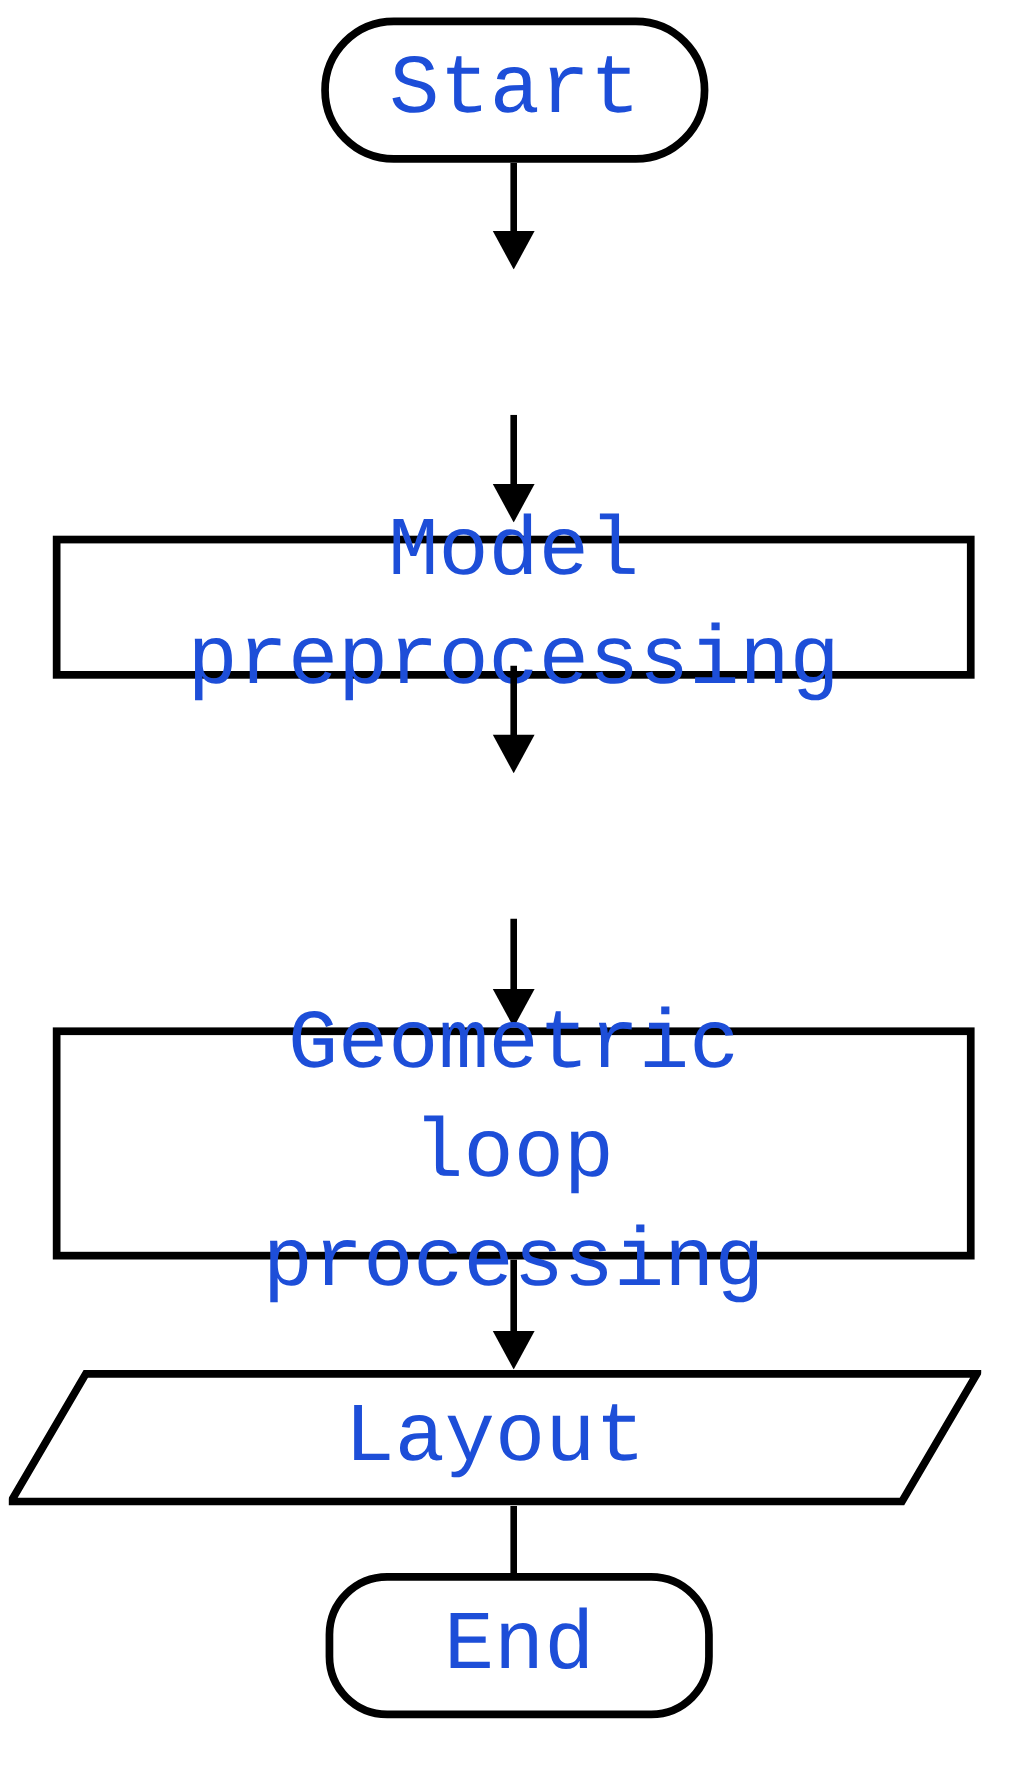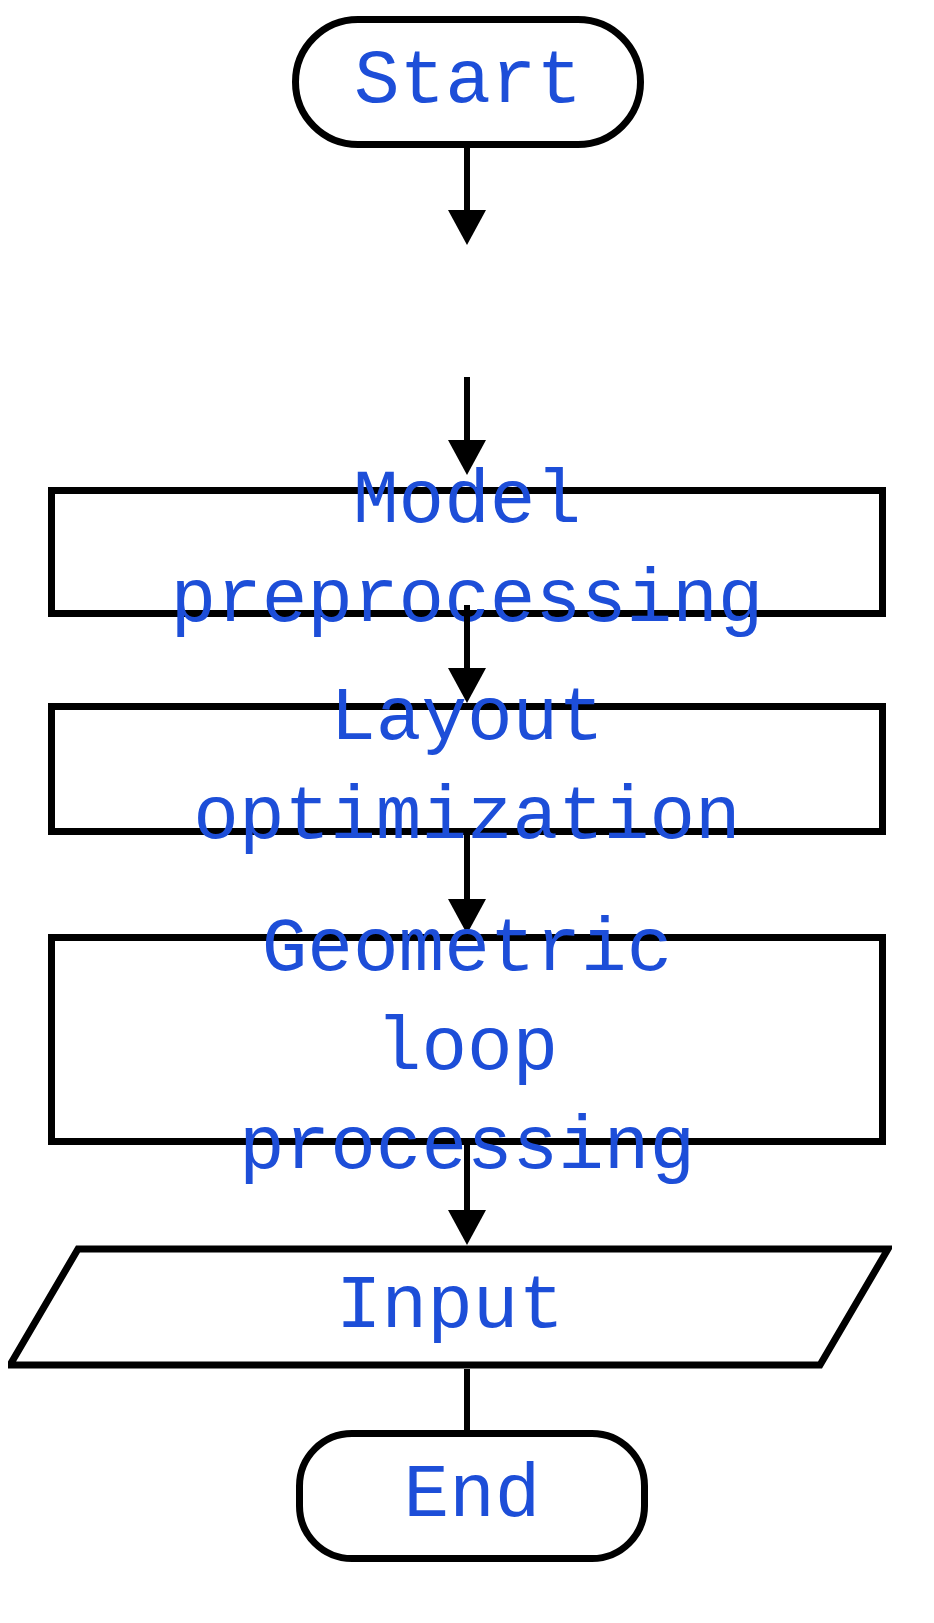--- a/index.html
+++ b/index.html
@@ -93,43 +93,40 @@
 
   <div class="node process" style="left:48px; top:475px; width:838px; height:130px;margin-top:12px;">
     <span>Model preprocessing</span>
   </div>
 
   <svg class="arrow" style="left:447px; top:605px;" width="40" height="98" viewBox="0 0 40 98">
     <line x1="20" y1="0" x2="20" y2="65"></line>
     <polygon points="1,63 39,63 20,98"></polygon>
   </svg>
 
-  <div class="node process" style="left:48px; top:703px; width:838px; height:132px;">
-    <span>Layout optimization</span>
-  </div>
 
   <svg class="arrow" style="left:447px; top:835px;" width="40" height="99" viewBox="0 0 40 99">
     <line x1="20" y1="0" x2="20" y2="66"></line>
     <polygon points="1,64 39,64 20,99"></polygon>
   </svg>
 
   <div class="node process" style="left:48px; top:934px; width:838px; height:211px;">
     <span class="wrap-label">Geometric loop processing</span>
   </div>
 
   <svg class="arrow" style="left:447px; top:1145px;" width="40" height="100" viewBox="0 0 40 100">
     <line x1="20" y1="0" x2="20" y2="67"></line>
     <polygon points="1,65 39,65 20,100"></polygon>
   </svg>
 
   <div class="node io" style="left:8px; top:1245px; width:884px; height:124px;">
     <svg class="io-shape" width="884" height="124" viewBox="0 0 884 124" preserveAspectRatio="none">
       <polygon points="70,4 880,4 812,120 2,120"></polygon>
     </svg>
-    <span class="label">Input</span>
+    <span class="label">Layout</span>
   </div>
 
   <svg class="arrow" style="left:447px; top:1369px;" width="40" height="106" viewBox="0 0 40 106">
     <line x1="20" y1="0" x2="20" y2="73"></line>
     <polygon points="1,71 39,71 20,106"></polygon>
   </svg>
 
   <div class="node terminator" style="left:296px; top:1430px; width:352px; height:132px; border-radius:56px;">
     <span>End</span>
   </div>

